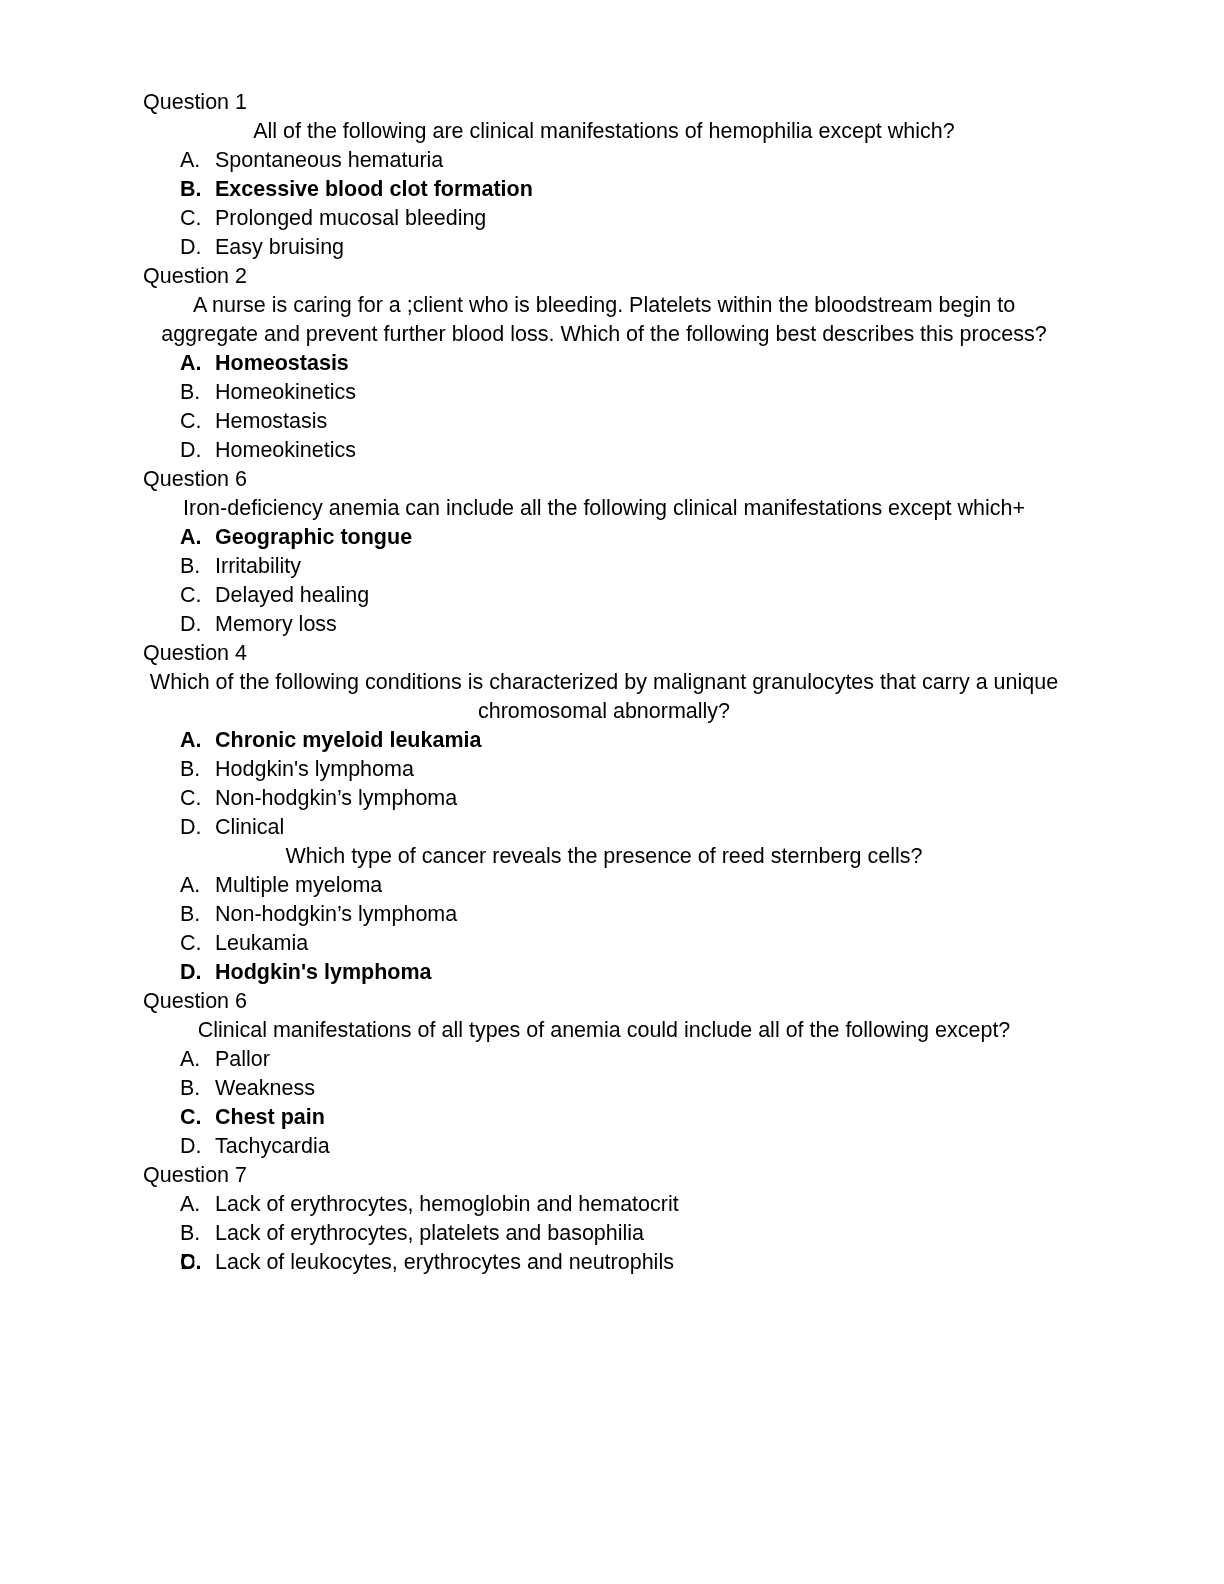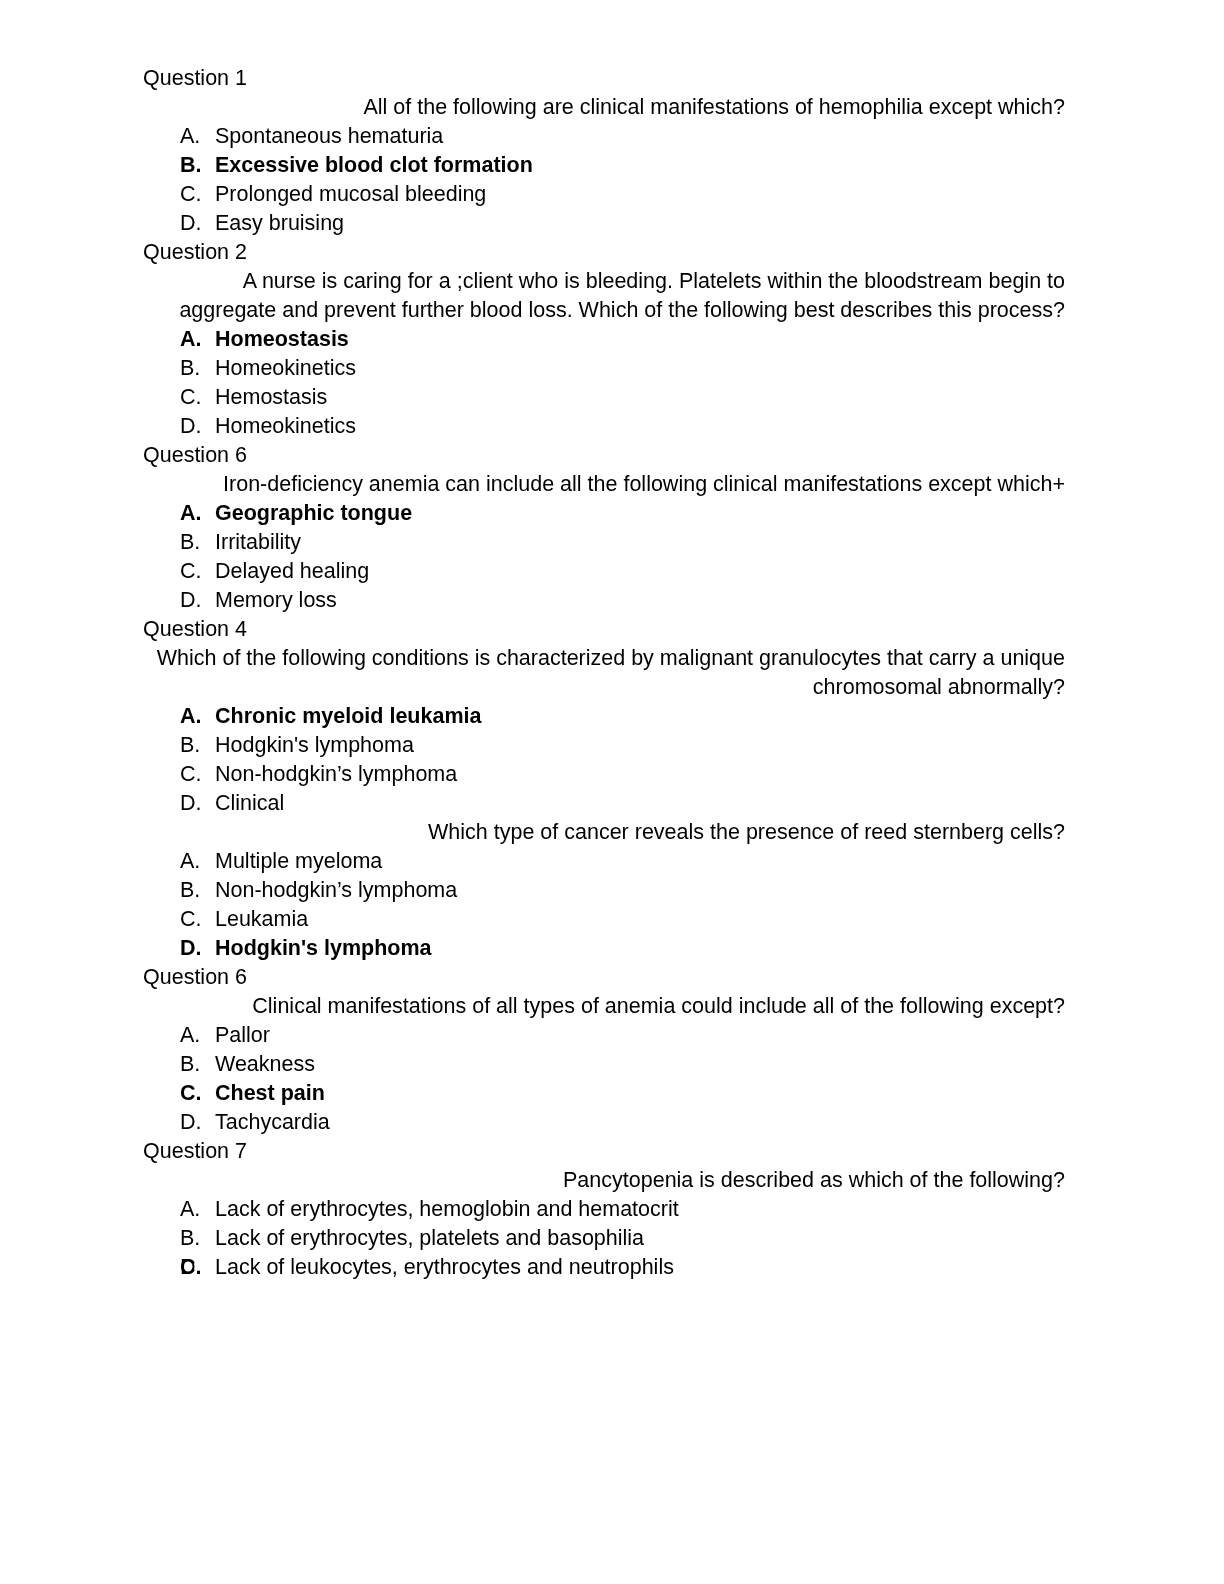--- a/index.html
+++ b/index.html
@@ -13,40 +13,40 @@
     font-family: "Liberation Sans", sans-serif;
     color: #000000;
     -webkit-font-smoothing: antialiased;
   }
   #page {
     position: relative;
     width: 1224px;
     height: 1584px;
     background: #ffffff;
     box-sizing: border-box;
-    padding: 64px 159px 0 143px;
+    padding: 88px 159px 0 143px;
   }
   .quiz {
     display: block;
   }
   .qblock {
     display: block;
   }
   .qlabel {
     font-size: 21.5px;
     line-height: 29px;
     font-weight: normal;
     white-space: pre;
   }
   .qtext {
     font-size: 21.5px;
     line-height: 29px;
     font-weight: normal;
     max-width: 925px;
-    text-align: right;
+    text-align: center;
   }
   .options {
     list-style: none;
     margin: 0;
     padding: 0;
   }
   .option {
     position: relative;
     font-size: 21.5px;
     line-height: 29px;
@@ -123,21 +123,20 @@
         <div class="qtext">Clinical manifestations of all types of anemia could include all of the following except?</div>
         <ul class="options">
           <li class="option"><span class="letter">A.</span><span class="otext">Pallor</span></li>
           <li class="option"><span class="letter">B.</span><span class="otext">Weakness</span></li>
           <li class="option correct"><span class="letter">C.</span><span class="otext">Chest pain</span></li>
           <li class="option"><span class="letter">D.</span><span class="otext">Tachycardia</span></li>
         </ul>
       </div>
       <div class="qblock">
         <div class="qlabel">Question 7</div>
-        <div class="qtext">Pancytopenia is described as which of the following?</div>
         <ul class="options">
           <li class="option"><span class="letter">A.</span><span class="otext">Lack of erythrocytes, hemoglobin and hematocrit</span></li>
           <li class="option"><span class="letter">B.</span><span class="otext">Lack of erythrocytes, platelets and basophilia</span></li>
           <li class="option correct"><span class="letter">C.</span></li>
           <li class="option"><span class="letter">D.</span><span class="otext">Lack of leukocytes, erythrocytes and neutrophils</span></li>
         </ul>
       </div>
     </div>
 </div>
 

